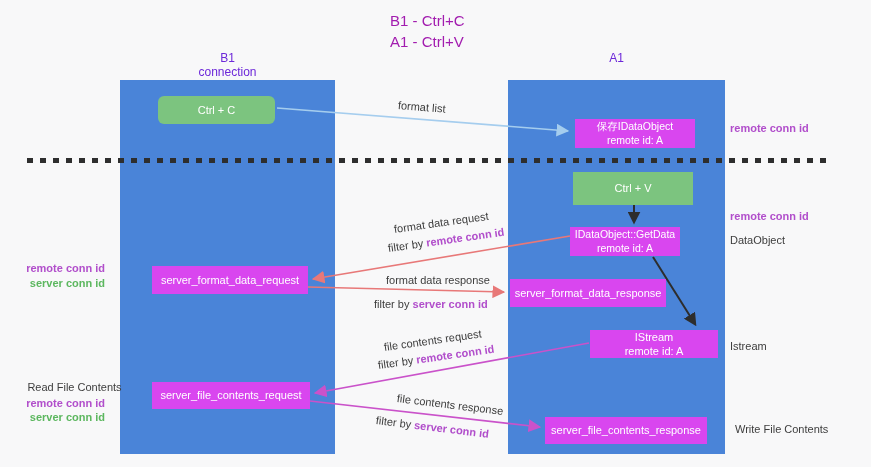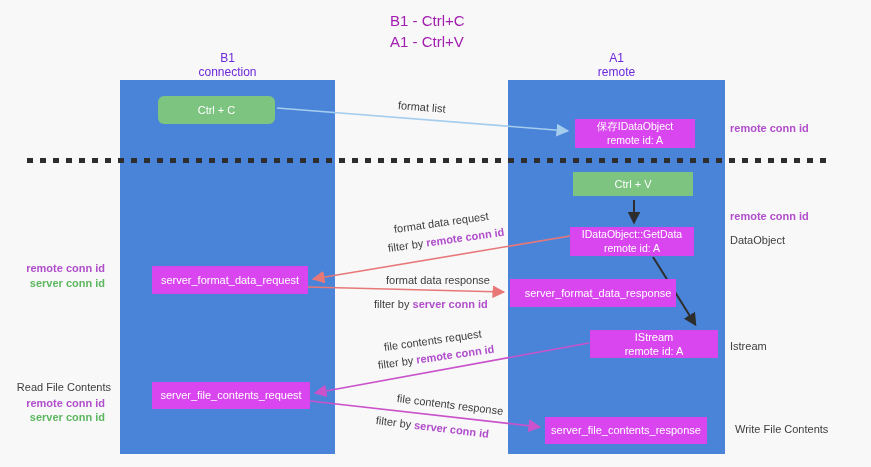--- a/index.html
+++ b/index.html
@@ -27,24 +27,24 @@
   }
   
   .node{
     position:absolute;display:flex;flex-direction:column;align-items:center;justify-content:center;
     color:#fff;text-align:center;font-size:11px;line-height:1.3;white-space:nowrap;
   }
   .node.orange{background:#d946ef;}
   .node.green{background:#7cc47f;}
   .n-ctrlc{left:158px;top:96px;width:117px;height:28px;border-radius:6px;}
   .n-save{left:575px;top:119px;width:120px;height:29px;font-size:10.5px;}
-  .n-ctrlv{left:573px;top:172px;width:120px;height:24px;}
-  .n-getdata{left:570px;top:227px;width:124px;height:29px;font-size:10.5px;}
+  .n-ctrlv{left:573px;top:172px;width:120px;height:33px;}
+  .n-getdata{left:570px;top:227px;width:110px;height:29px;font-size:10.5px;}
   .n-freq{left:152px;top:266px;width:156px;height:28px;}
-  .n-fresp{left:510px;top:279px;width:156px;height:28px;padding-left:10px;}
+  .n-fresp{left:510px;top:279px;width:156px;height:28px;}
   .n-istream{left:590px;top:330px;width:128px;height:28px;}
   .n-creq{left:152px;top:382px;width:158px;height:27px;}
   .n-cresp{left:545px;top:417px;width:162px;height:27px;}
   
   .lbl{position:absolute;font-size:11px;color:#3d3d3d;white-space:nowrap;}
   .purple{color:#b14ecb;font-weight:bold;}
   .greenlbl{color:#5cb75f;font-weight:bold;}
   .r-align{text-align:right;}
   .rot-up{transform:rotate(-8deg);transform-origin:left center;}
   .rot-dn{transform:rotate(7deg);transform-origin:left center;}
@@ -58,21 +58,20 @@
   <div>B1 - Ctrl+C</div>
   <div>A1 - Ctrl+V</div>
 </div>
 
 <div class="abs lane-header left">
   <div>B1</div>
   <div>connection</div>
 </div>
 <div class="abs lane-header right">
   <div>A1</div>
-  <div>remote</div>
 </div>
 
 <div class="abs lane left"></div>
 <div class="abs lane right"></div>
 
 <div class="abs dashline"></div>
 
 <svg class="arrows" width="871" height="467" viewBox="0 0 871 467">
   <defs>
     <marker id="m-blue" viewBox="0 0 10 10" refX="9" refY="5" markerWidth="8" markerHeight="8" orient="auto">
@@ -129,21 +128,21 @@
 </div>
 
 <div class="lbl purple" style="left:730px;top:122px;">remote conn id</div>
 <div class="lbl purple" style="left:730px;top:210px;">remote conn id</div>
 <div class="lbl" style="left:730px;top:234px;">DataObject</div>
 <div class="lbl" style="left:730px;top:340px;">Istream</div>
 <div class="lbl" style="left:735px;top:423px;">Write File Contents</div>
 
 <div class="lbl purple r-align" style="left:10px;top:262px;width:95px;">remote conn id</div>
 <div class="lbl greenlbl r-align" style="left:10px;top:277px;width:95px;">server conn id</div>
-<div class="lbl r-align" style="left:6px;top:381px;width:105px;">Read File Contents</div>
+<div class="lbl r-align" style="left:22px;top:381px;width:105px;text-align:center;">Read File Contents</div>
 <div class="lbl purple r-align" style="left:10px;top:397px;width:95px;">remote conn id</div>
 <div class="lbl greenlbl r-align" style="left:10px;top:411px;width:95px;">server conn id</div>
 
 <div class="lbl rot-fl" style="left:398px;top:99px;">format list</div>
 
 <div class="lbl rot-up" style="left:394px;top:223px;">format data request</div>
 <div class="lbl rot-up" style="left:388px;top:242px;">
   <span>filter by </span><span class="purple">remote conn id</span>
 </div>
 

